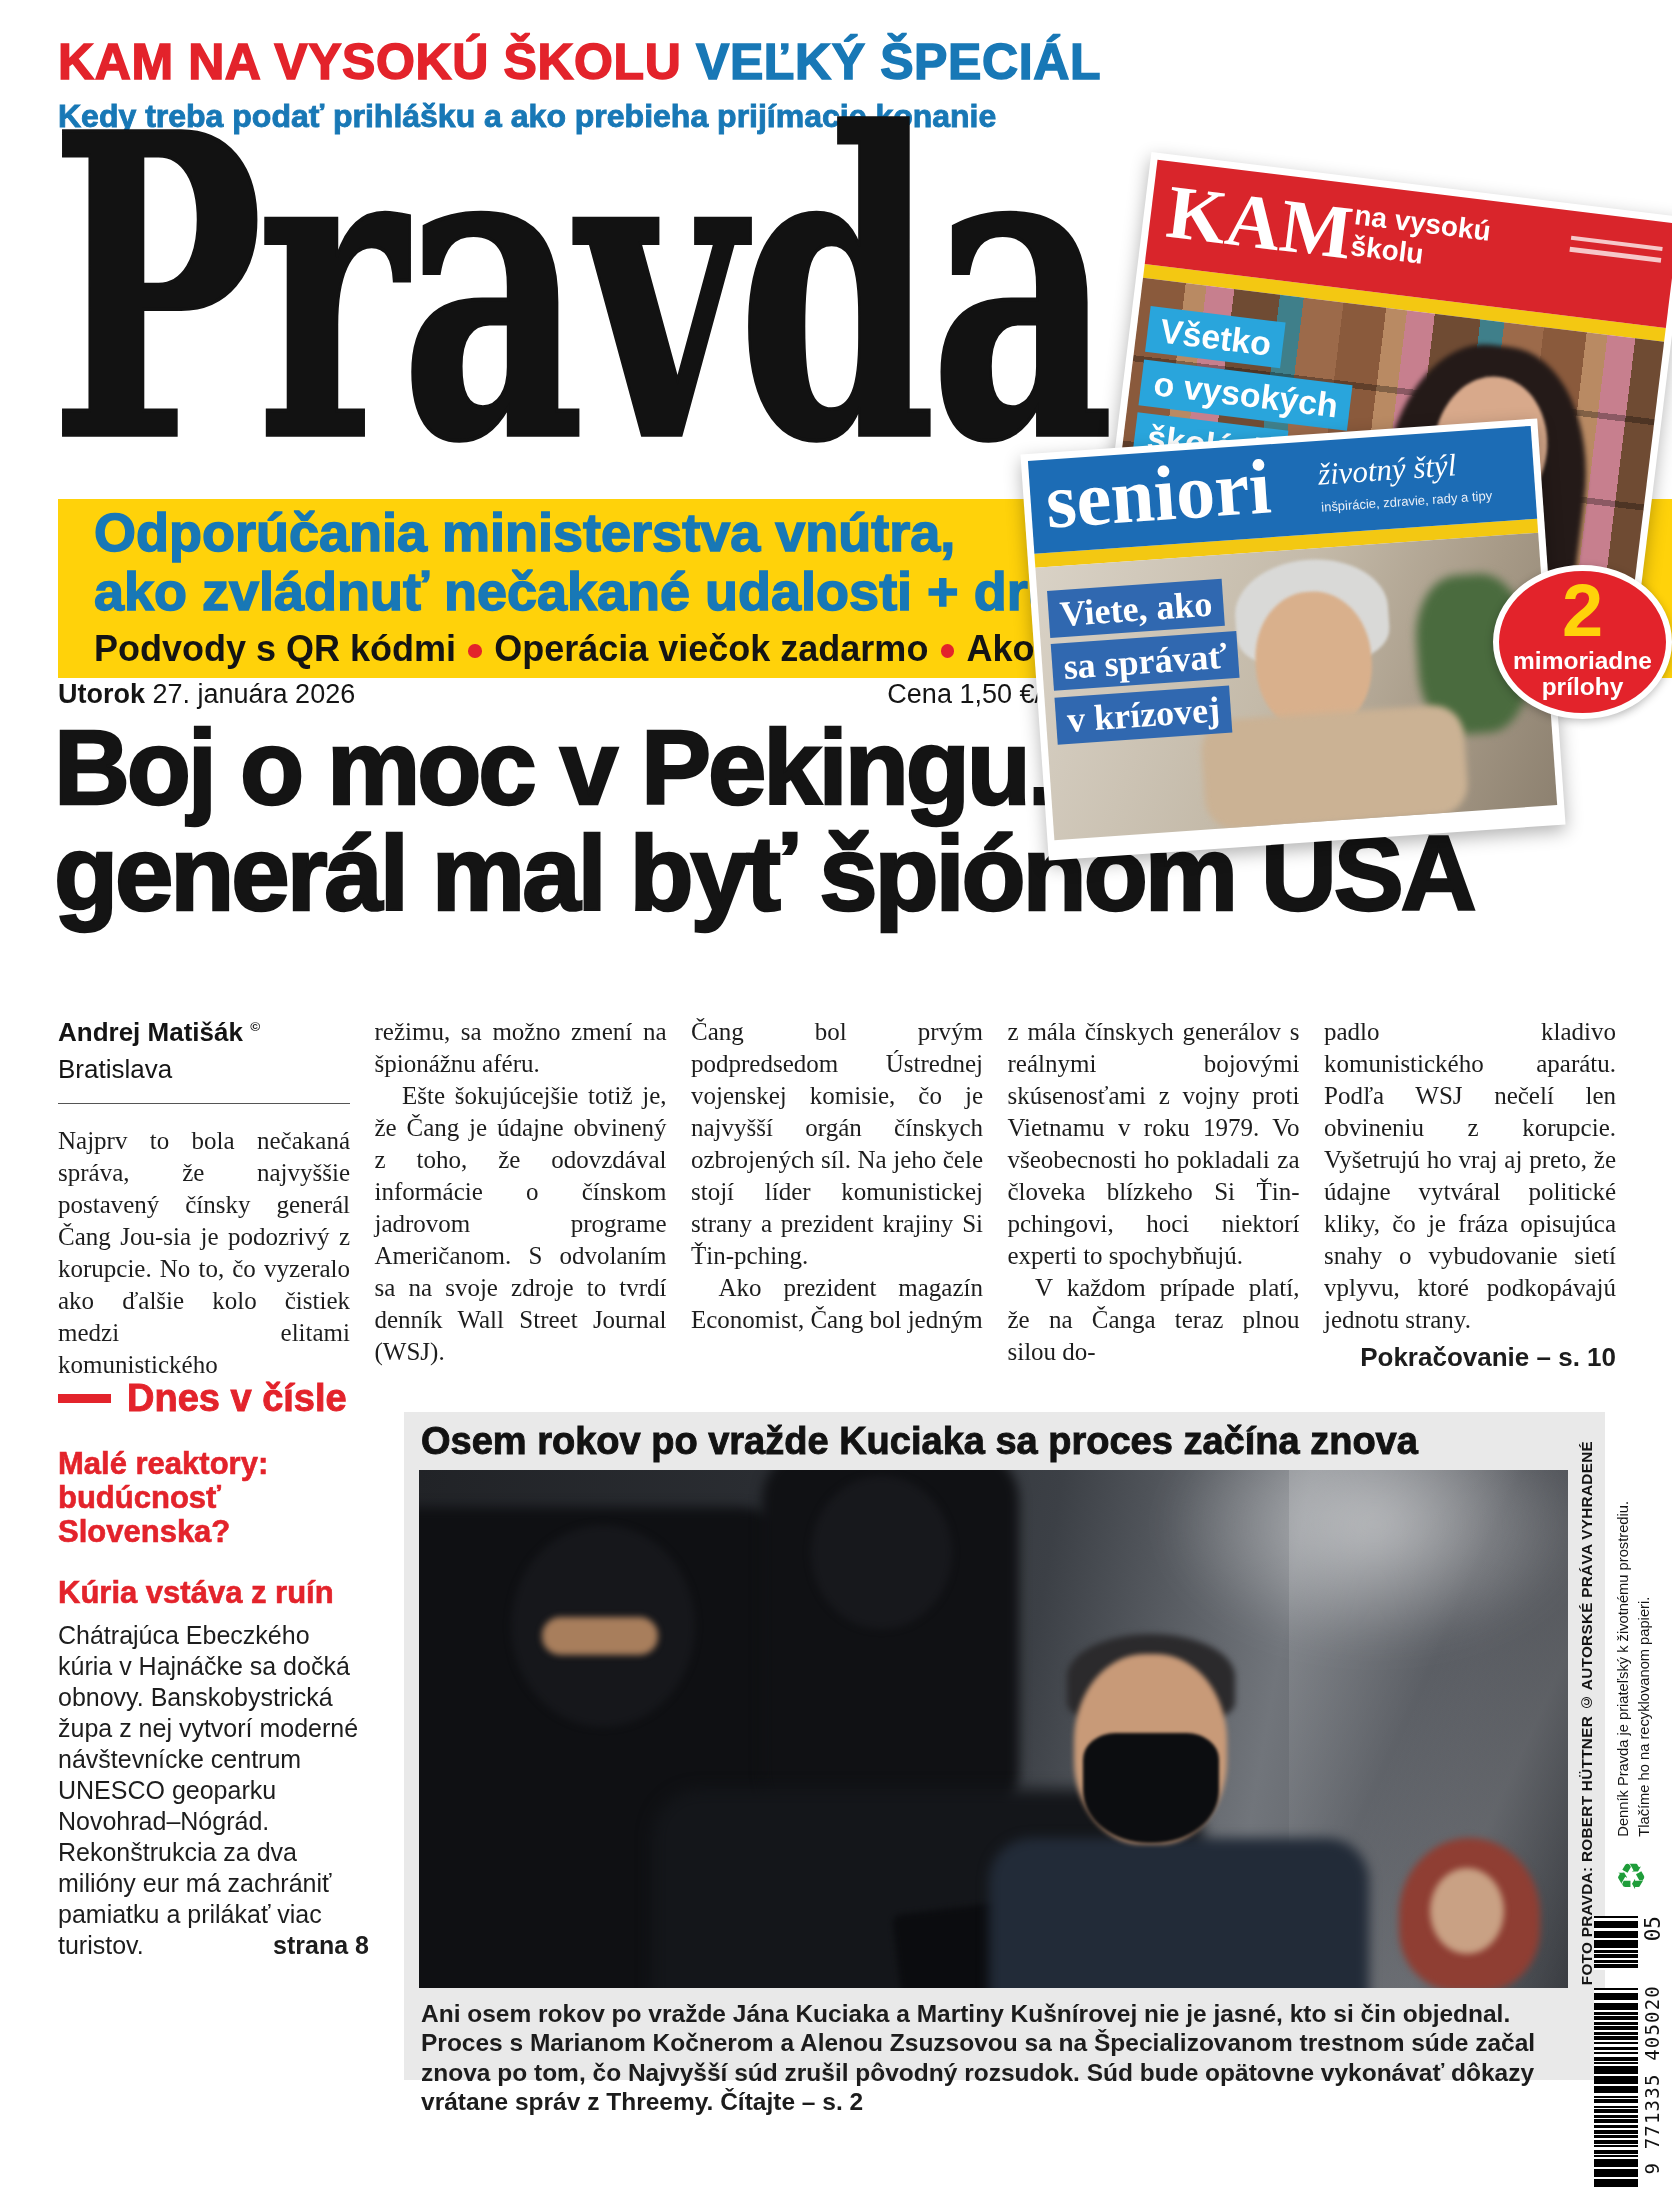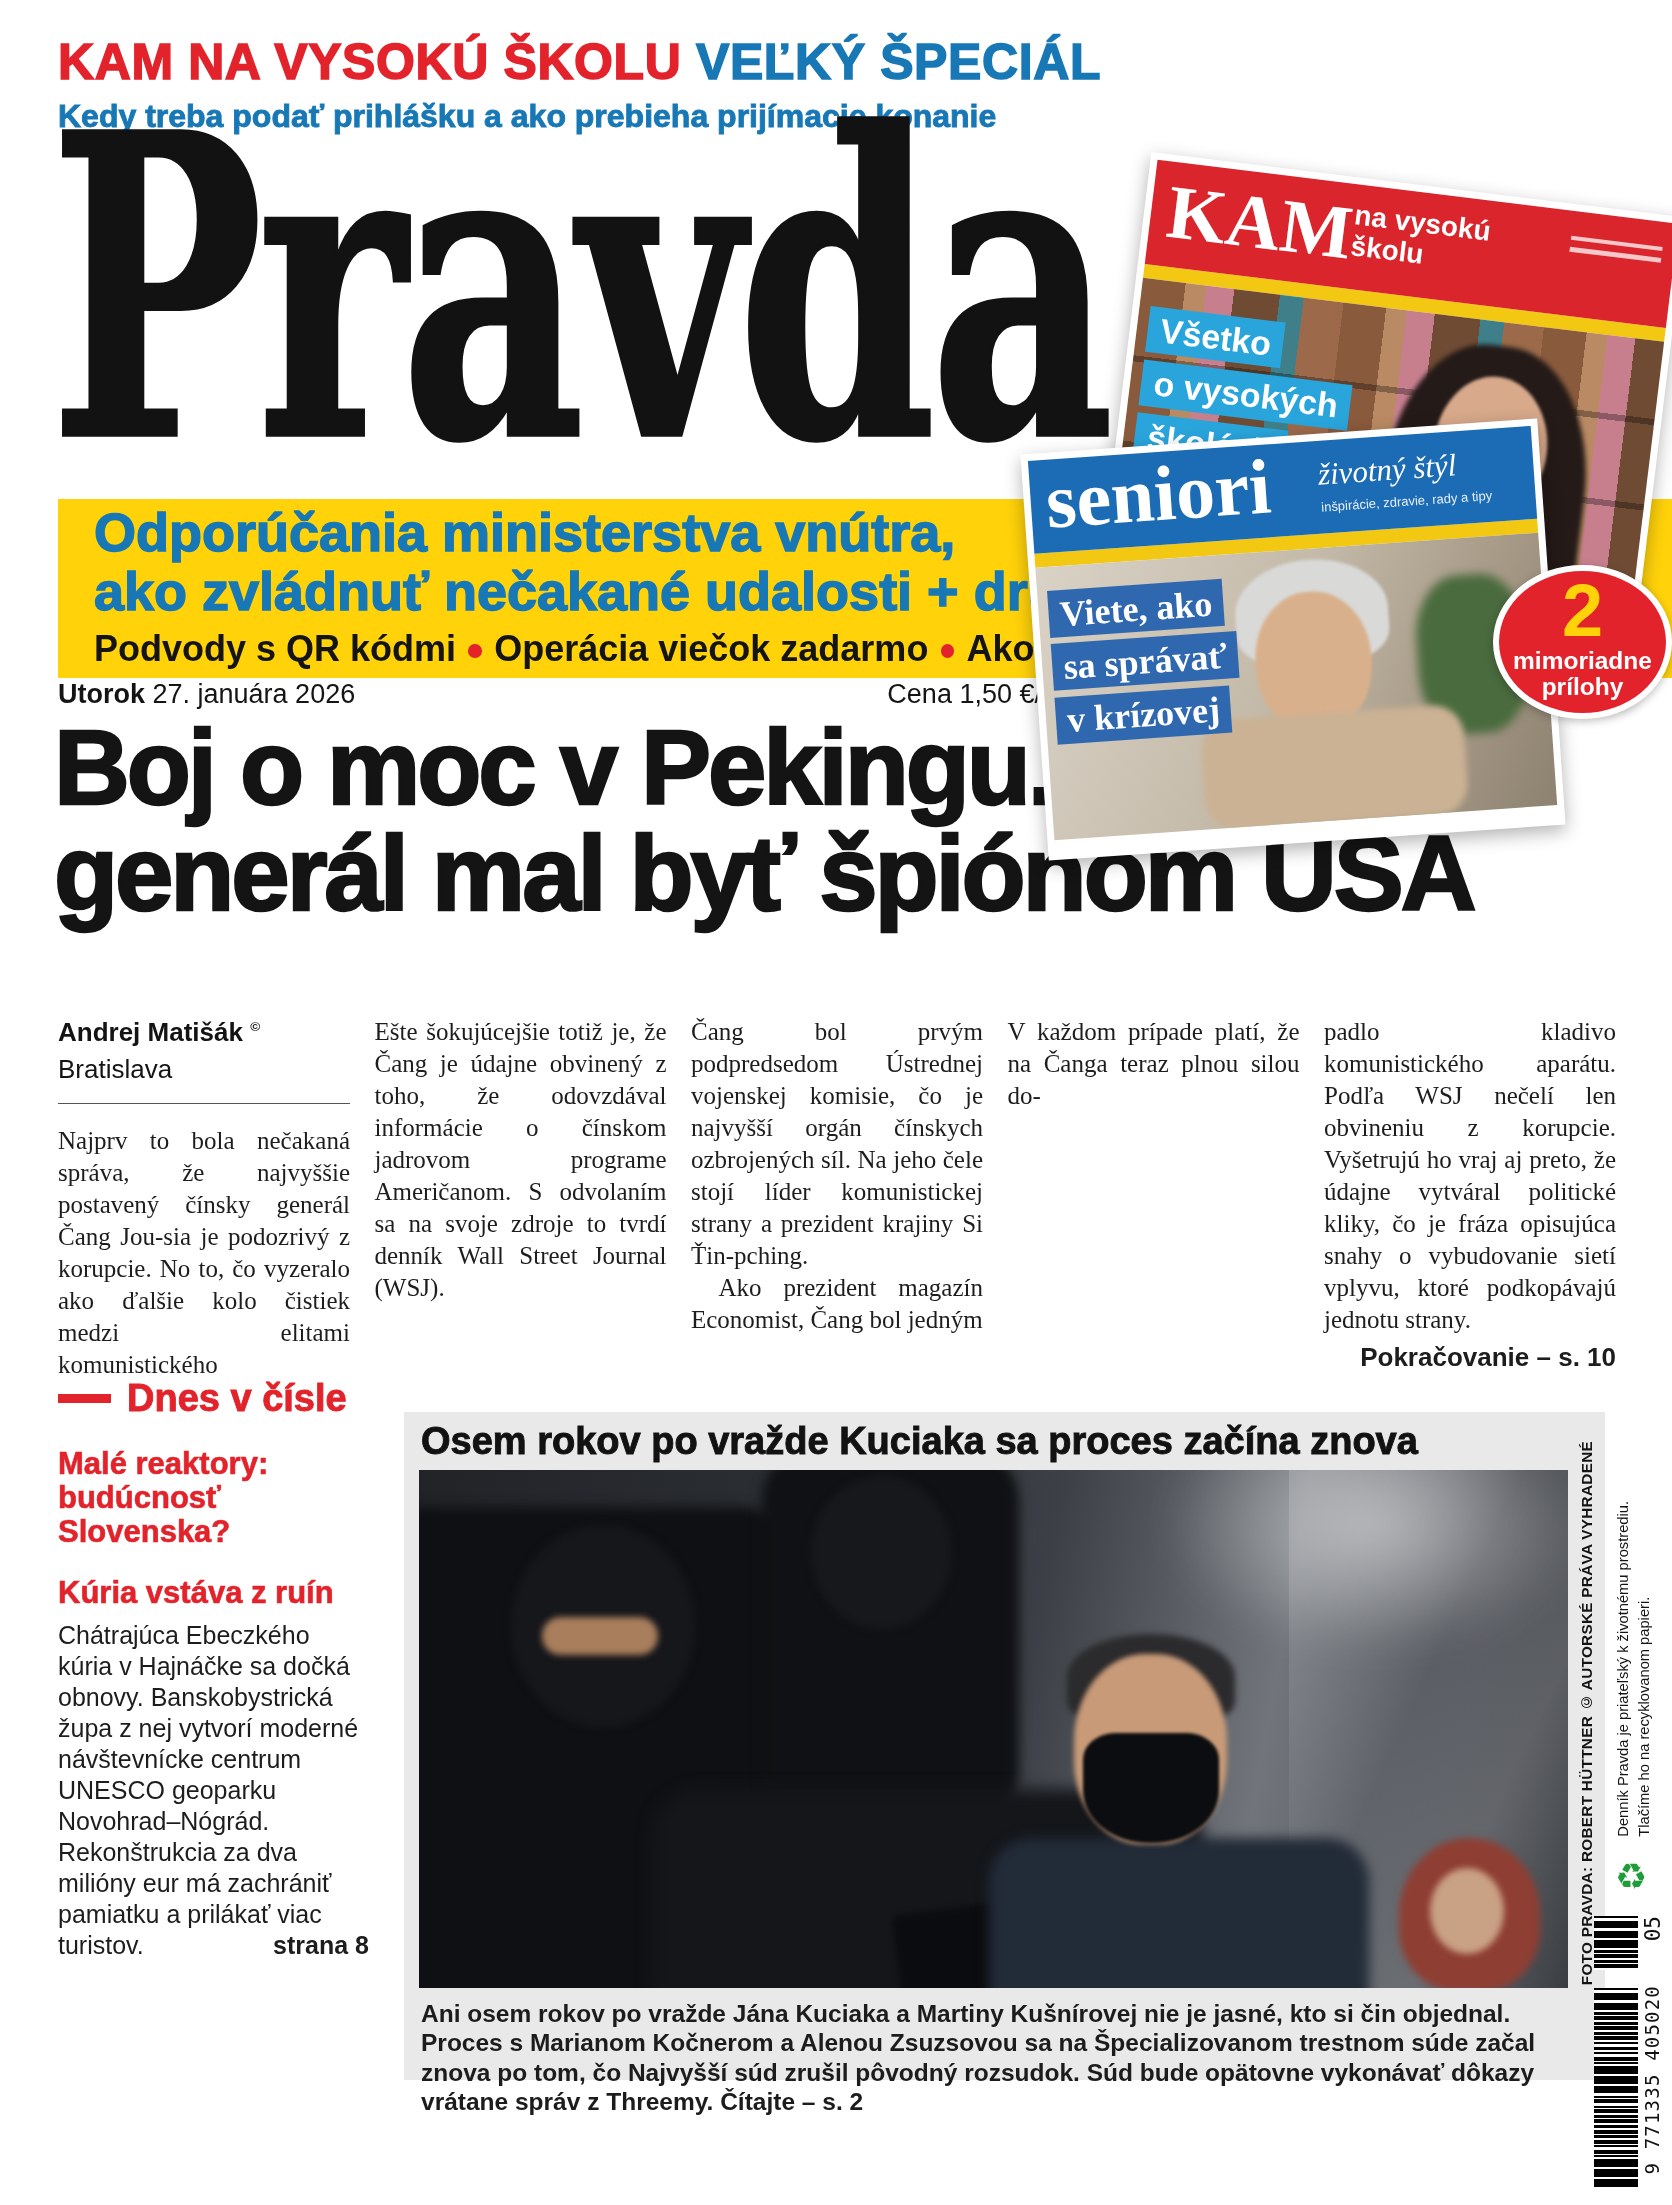--- a/index.html
+++ b/index.html
@@ -226,27 +226,29 @@
   </div>
 
   <div class="article">
     <div class="col">
       <div class="byline"><span>Andrej Matišák</span> <sup>©</sup></div>
       <div class="place">Bratislava</div>
       <hr class="byrule">
       <p>Najprv to bola nečakaná správa, že najvyššie postavený čínsky generál Čang Jou-sia je podozrivý z korupcie. No to, čo vyzeralo ako ďalšie kolo čistiek medzi elitami komunistického</p>
     </div>
     <div class="col">
+      <p>režimu, sa možno zmení na špionážnu aféru.</p>
       <p>Ešte šokujúcejšie totiž je, že Čang je údajne obvinený z toho, že odovzdával informácie o čínskom jadrovom programe Američanom. S odvolaním sa na svoje zdroje to tvrdí denník Wall Street Journal (WSJ).</p>
     </div>
     <div class="col">
       <p>Čang bol prvým podpredsedom Ústrednej vojenskej komisie, čo je najvyšší orgán čínskych ozbrojených síl. Na jeho čele stojí líder komunistickej strany a prezident krajiny Si Ťin-pching.</p>
       <p>Ako prezident magazín Economist, Čang bol jedným</p>
     </div>
     <div class="col">
+      <p>z mála čínskych generálov s reálnymi bojovými skúsenosťami z vojny proti Vietnamu v roku 1979. Vo všeobecnosti ho pokladali za človeka blízkeho Si Ťin-pchingovi, hoci niektorí experti to spochybňujú.</p>
       <p>V každom prípade platí, že na Čanga teraz plnou silou do-</p>
     </div>
     <div class="col">
       <p>padlo kladivo komunistického aparátu. Podľa WSJ nečelí len obvineniu z korupcie. Vyšetrujú ho vraj aj preto, že údajne vytváral politické kliky, čo je fráza opisujúca snahy o vybudovanie sietí vplyvu, ktoré podkopávajú jednotu strany.</p>
       <div class="continuation">Pokračovanie – s. 10</div>
     </div>
   </div>
 
   <div class="sidebar">
     <div class="sb-title">

